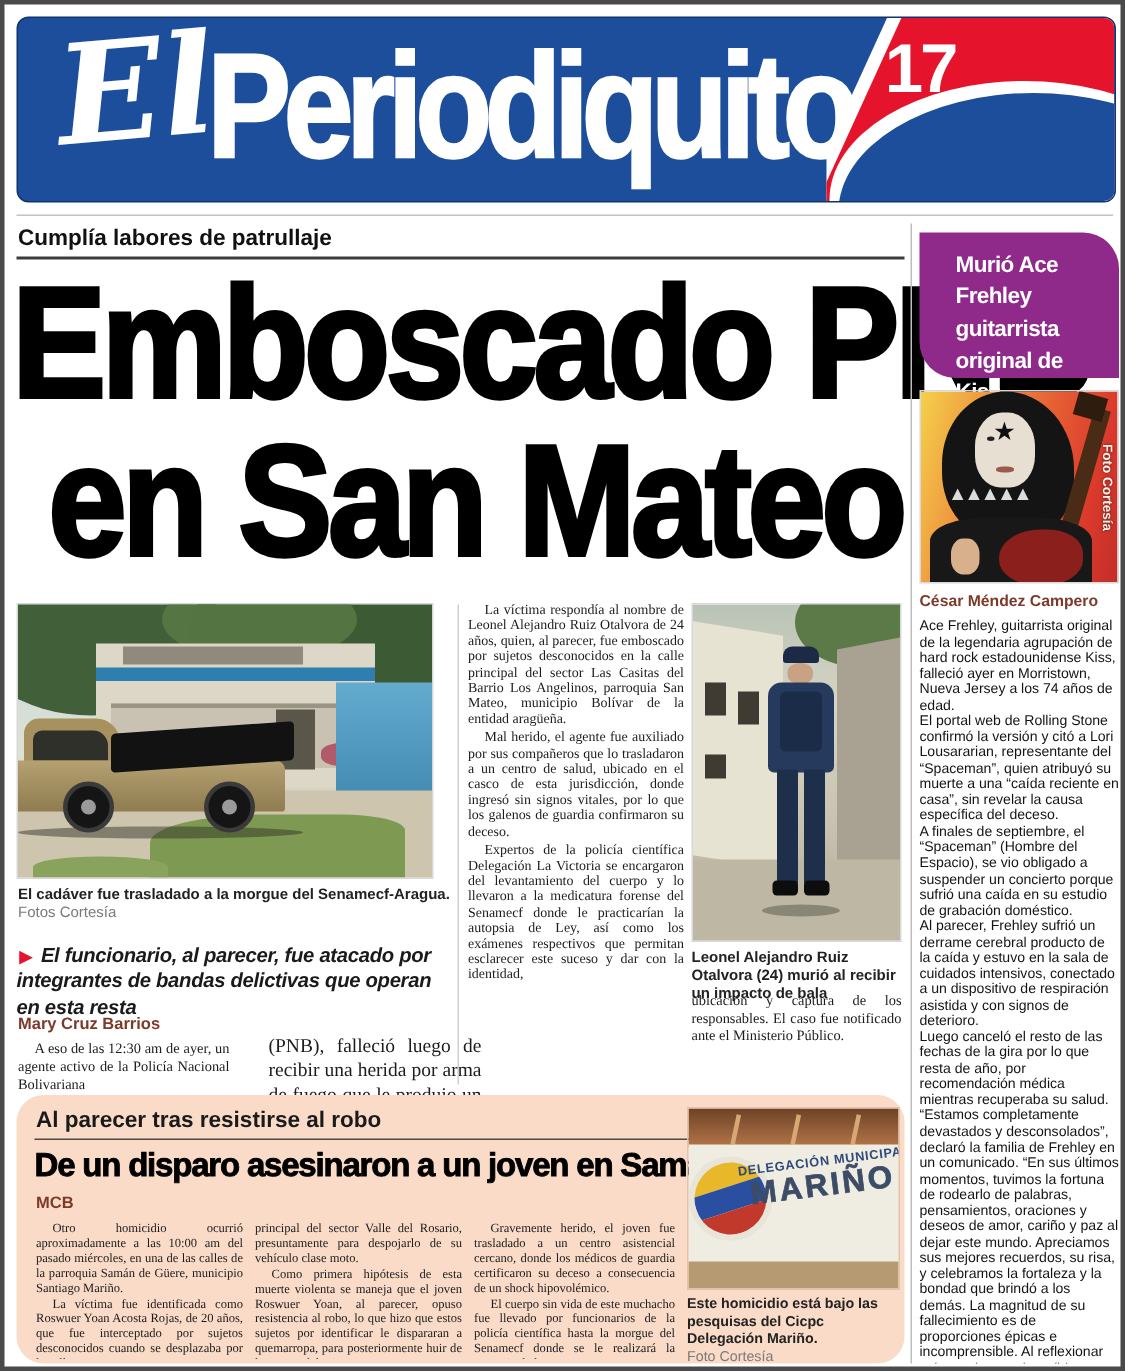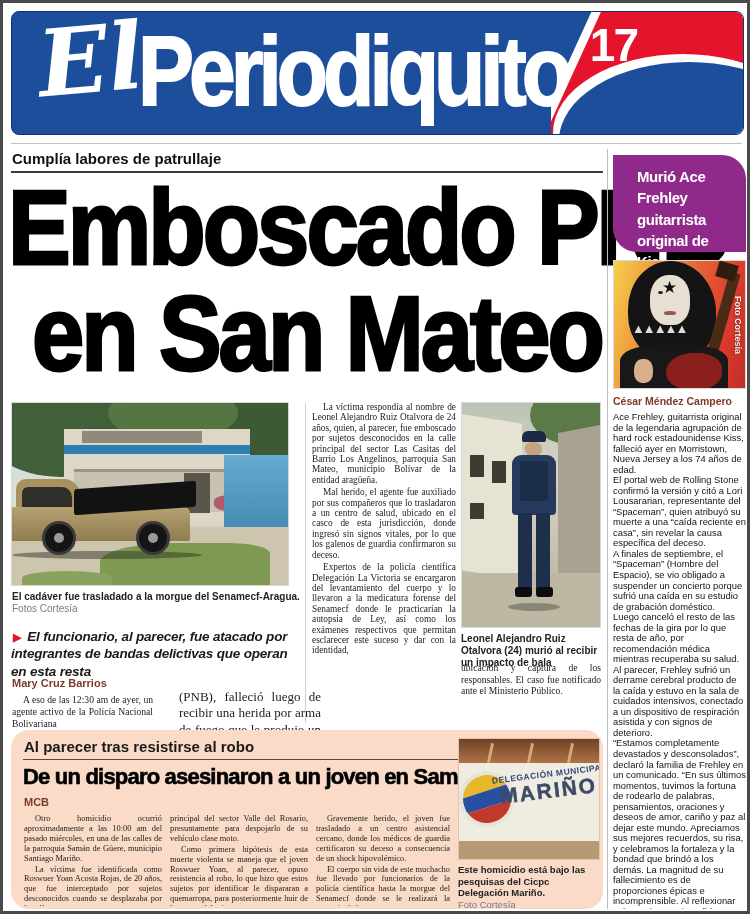--- a/index.html
+++ b/index.html
@@ -253,22 +253,22 @@
     <div class="a-collar">▲▲▲▲▲</div>
     <div class="a-gbody"></div>
     <div class="a-hand"></div>
     <div class="vcredit">Foto Cortesía</div>
   </div>
   <div class="byline sb-byline">César Méndez Campero</div>
   <div class="sb-text">
     <p>Ace Frehley, guitarrista original de la legendaria agrupación de hard rock estadounidense Kiss, falleció ayer en Morristown, Nueva Jersey a los 74 años de edad.</p>
     <p>El portal web de Rolling Stone confirmó la versión y citó a Lori Lousararian, representante del “Spaceman”, quien atribuyó su muerte a una “caída reciente en casa”, sin revelar la causa específica del deceso.</p>
     <p>A finales de septiembre, el “Spaceman” (Hombre del Espacio), se vio obligado a suspender un concierto porque sufrió una caída en su estudio de grabación doméstico.</p>
+    <p>Al parecer, Frehley sufrió un derrame cerebral producto de la caída y estuvo en la sala de cuidados intensivos, conectado a un dispositivo de respiración asistida y con signos de deterioro.</p>
     <p>Luego canceló el resto de las fechas de la gira por lo que resta de año, por recomendación médica mientras recuperaba su salud.</p>
-    <p>Al parecer, Frehley sufrió un derrame cerebral producto de la caída y estuvo en la sala de cuidados intensivos, conectado a un dispositivo de respiración asistida y con signos de deterioro.</p>
     <p>“Estamos completamente devastados y desconsolados”, declaró la familia de Frehley en un comunicado. “En sus últimos momentos, tuvimos la fortuna de rodearlo de palabras, pensamientos, oraciones y deseos de amor, cariño y paz al dejar este mundo. Apreciamos sus mejores recuerdos, su risa, y celebramos la fortaleza y la bondad que brindó a los demás. La magnitud de su fallecimiento es de proporciones épicas e incomprensible. Al reflexionar sobre todos sus increíbles logros, el recuerdo de Ace vivirá para siempre”.</p>
 
   </div>
 
   <div class="pink">
     <div class="kicker2">Al parecer tras resistirse al robo</div>
     <div class="kicker2-rule"></div>
     <div class="headline2">De un disparo asesinaron a un joven en Samán de Güere</div>
     <div class="byline byline2">MCB</div>
     <div class="serif pcol pcol1">

